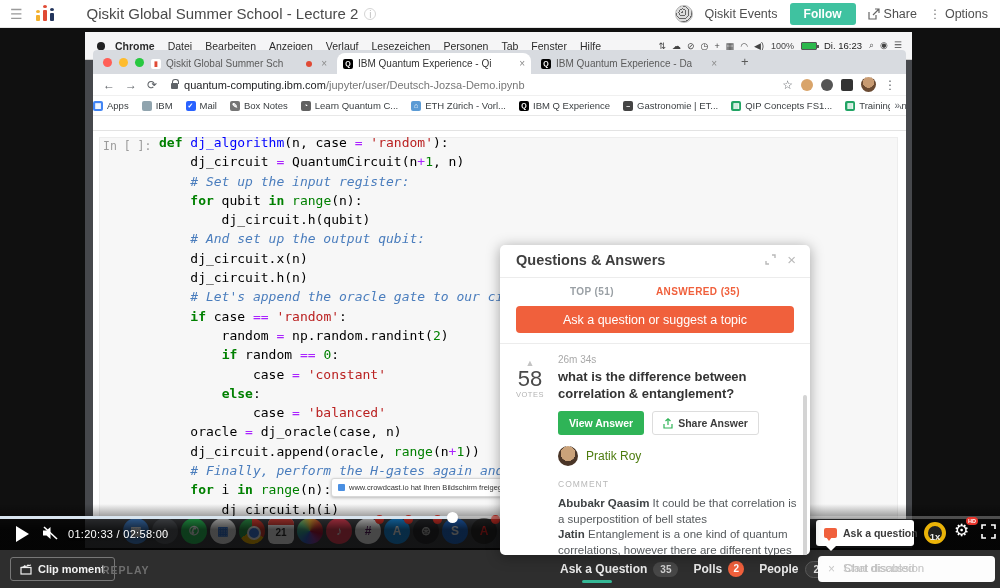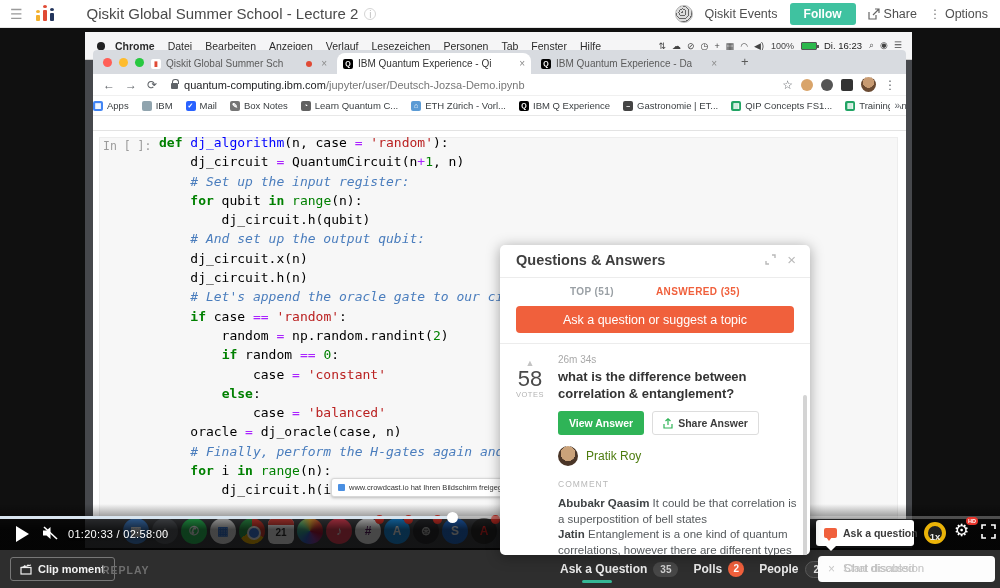--- a/index.html
+++ b/index.html
@@ -339,20 +339,21 @@
               <div class="code-line"><span class="tok-p">    dj_circuit.x(n)</span></div>
               <div class="code-line"><span class="tok-p">    dj_circuit.h(n)</span></div>
               <div class="code-line"><span class="tok-c">    # Let's append the oracle gate to our circuit:</span></div>
               <div class="code-line"><span class="tok-p">    </span><span class="tok-k">if</span><span class="tok-p"> case </span><span class="tok-o">==</span><span class="tok-p"> </span><span class="tok-s">'random'</span><span class="tok-p">:</span></div>
               <div class="code-line"><span class="tok-p">        random </span><span class="tok-o">=</span><span class="tok-p"> np.random.randint(</span><span class="tok-n">2</span><span class="tok-p">)</span></div>
               <div class="code-line"><span class="tok-p">        </span><span class="tok-k">if</span><span class="tok-p"> random </span><span class="tok-o">==</span><span class="tok-p"> </span><span class="tok-n">0</span><span class="tok-p">:</span></div>
               <div class="code-line"><span class="tok-p">            case </span><span class="tok-o">=</span><span class="tok-p"> </span><span class="tok-s">'constant'</span></div>
               <div class="code-line"><span class="tok-p">        </span><span class="tok-k">else</span><span class="tok-p">:</span></div>
               <div class="code-line"><span class="tok-p">            case </span><span class="tok-o">=</span><span class="tok-p"> </span><span class="tok-s">'balanced'</span></div>
               <div class="code-line"><span class="tok-p">    oracle </span><span class="tok-o">=</span><span class="tok-p"> dj_oracle(case, n)</span></div>
+              <div class="code-line"><span class="tok-p">    dj_circuit.append(oracle, </span><span class="tok-b">range</span><span class="tok-p">(n</span><span class="tok-o">+</span><span class="tok-n">1</span><span class="tok-p">))</span></div>
               <div class="code-line"><span class="tok-c">    # Finally, perform the H-gates again and measure:</span></div>
               <div class="code-line"><span class="tok-p">    </span><span class="tok-k">for</span><span class="tok-p"> i </span><span class="tok-k">in</span><span class="tok-p"> </span><span class="tok-b">range</span><span class="tok-p">(n):</span></div>
               <div class="code-line"><span class="tok-p">        dj_circuit.h(i)</span></div>
             </div>
           <div class="notice">
             <span class="nic"></span>
             <span>www.crowdcast.io hat Ihren Bildschirm freigegeben</span>
           </div>
         </div>
       </div>

